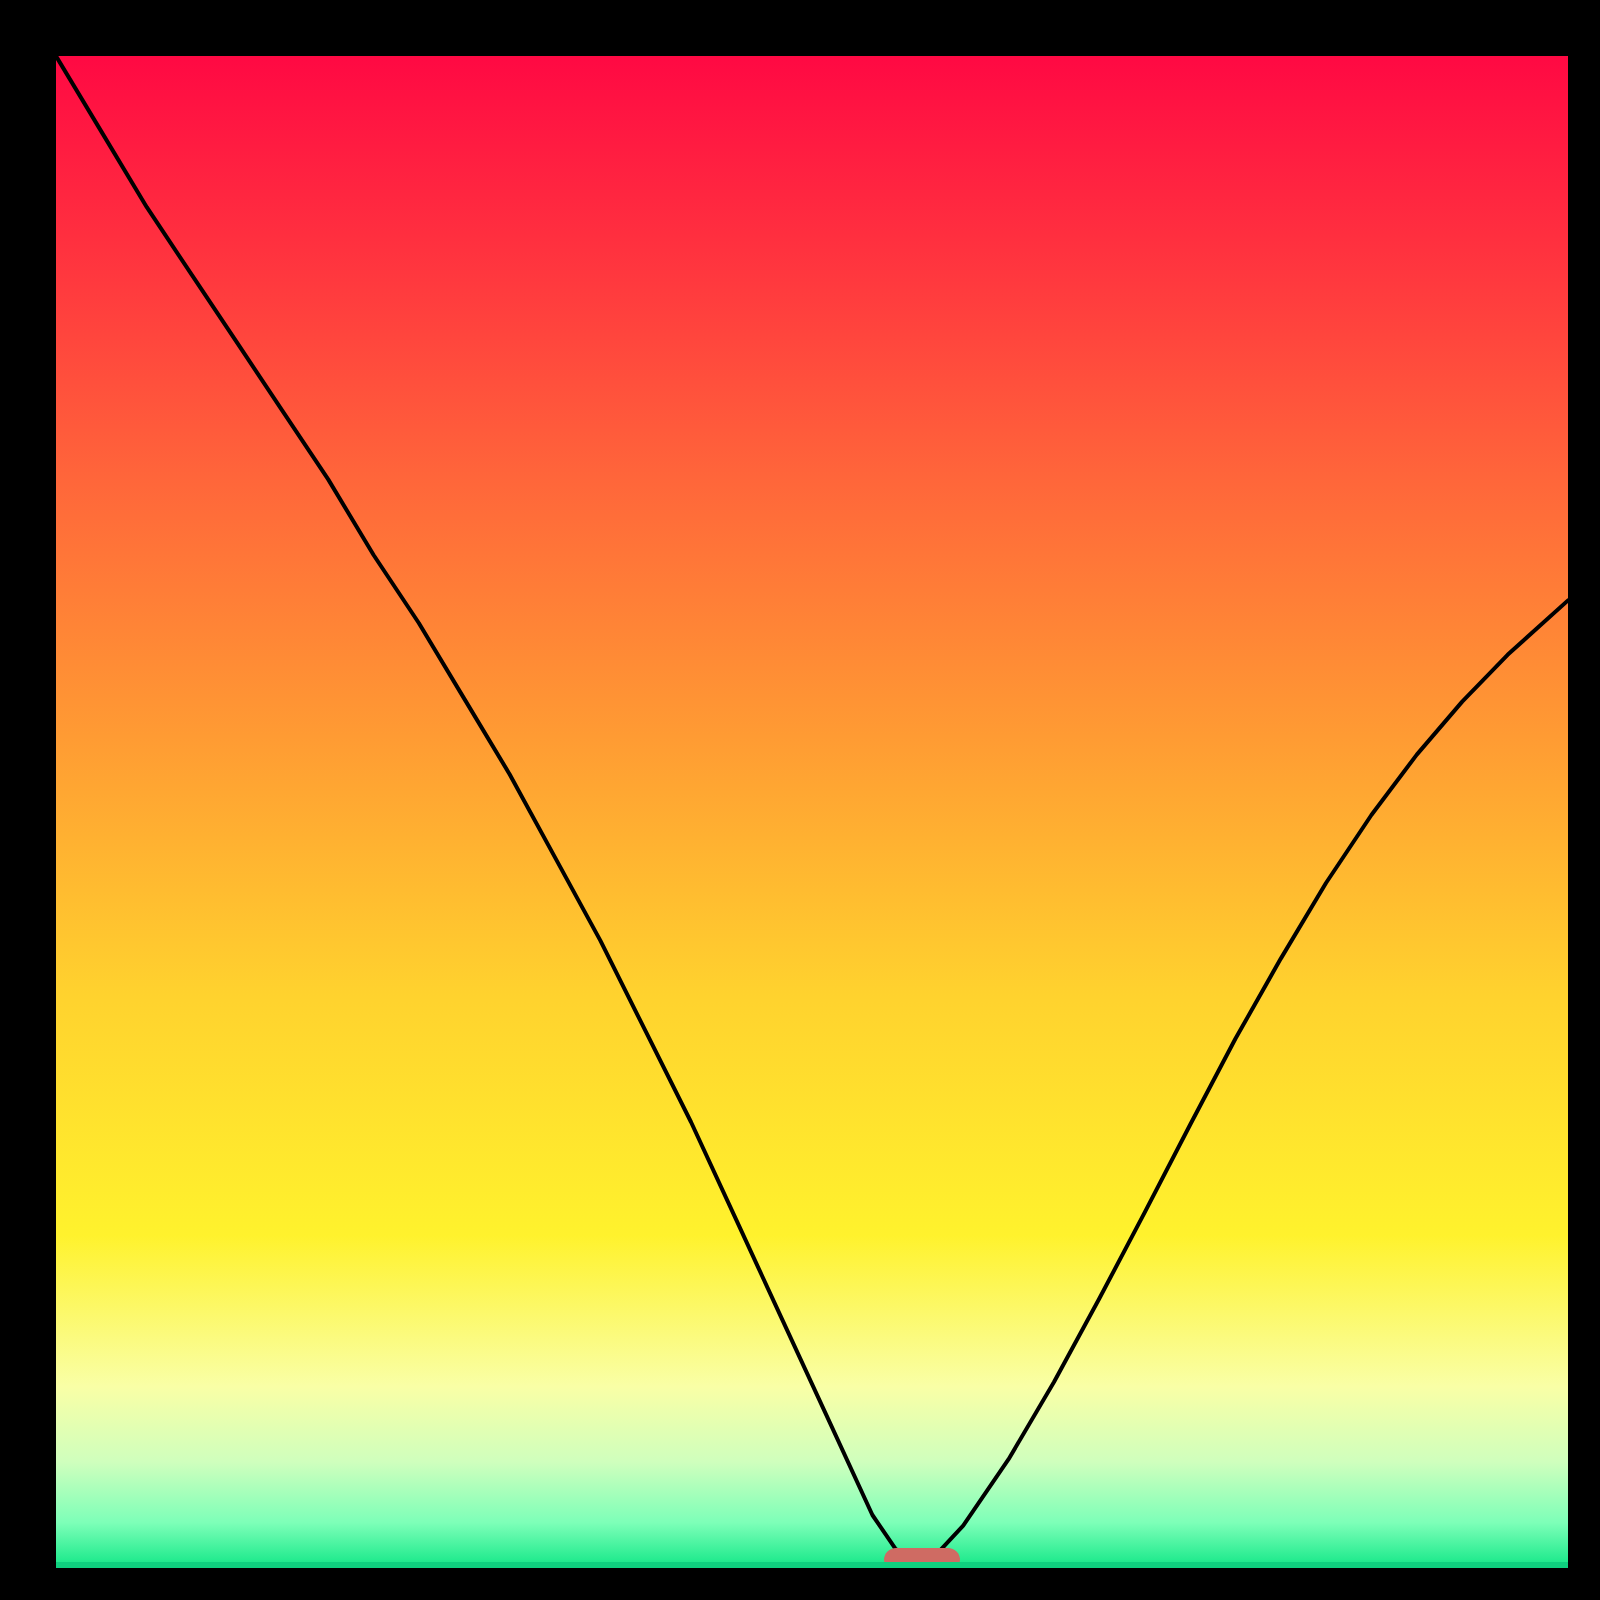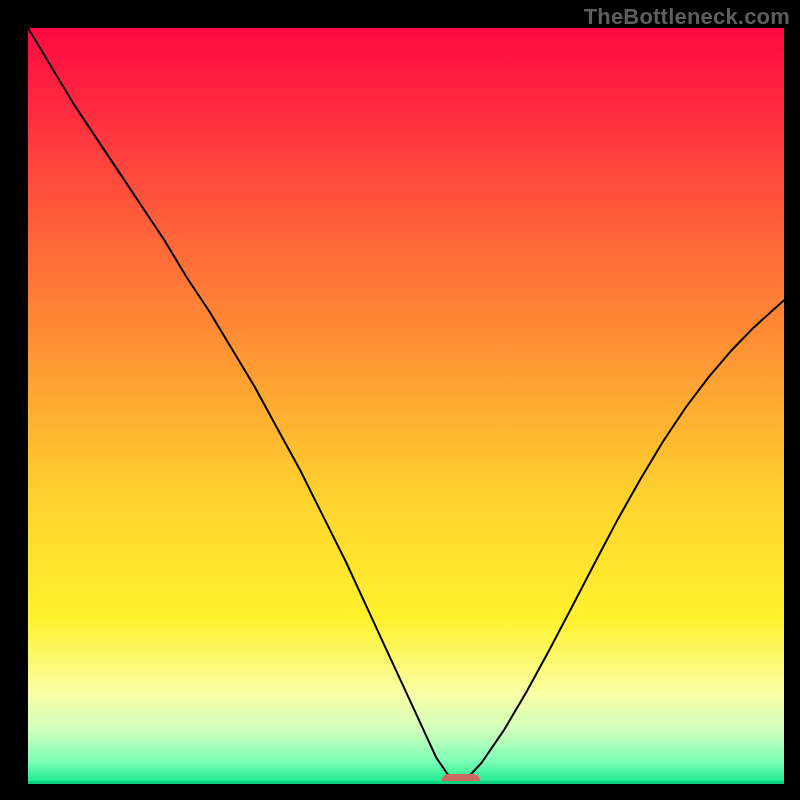--- a/index.html
+++ b/index.html
@@ -64,14 +64,13 @@
 
       <rect x="0" y="0" width="756" height="756" fill="url(#bg)"></rect>
 
       <path id="curve" d="M0.0 0.0 L22.7 37.8 L45.4 75.6 L68.0 109.6 L90.7 143.6 L113.4 177.7 L136.1 211.7 L158.8 249.5 L181.4 283.5 L204.1 321.3 L226.8 359.1 L249.5 400.7 L272.2 442.3 L294.8 487.6 L317.5 533.0 L340.2 582.1 L362.9 631.3 L385.6 680.4 L408.2 729.5 L419.6 746.2 L430.9 756.0 L442.3 746.9 L453.6 734.8 L476.3 701.6 L499.0 663.0 L521.6 621.4 L544.3 578.3 L567.0 534.5 L589.7 491.4 L612.4 451.3 L635.0 413.5 L657.7 379.5 L680.4 349.3 L703.1 322.8 L725.8 299.4 L756.0 272.2" fill="none" stroke="#000" stroke-width="2" stroke-linecap="round" stroke-linejoin="round"></path>
 
       <rect x="414" y="746" width="38" height="12" rx="6" ry="6" fill="#cf6b63"></rect>
 
       <rect x="0" y="753" width="756" height="3" fill="#0fd17f"></rect>
     </svg>
   </div>
-  <div class="watermark">TheBottleneck.com</div>
 </div>
 
 </body></html>

